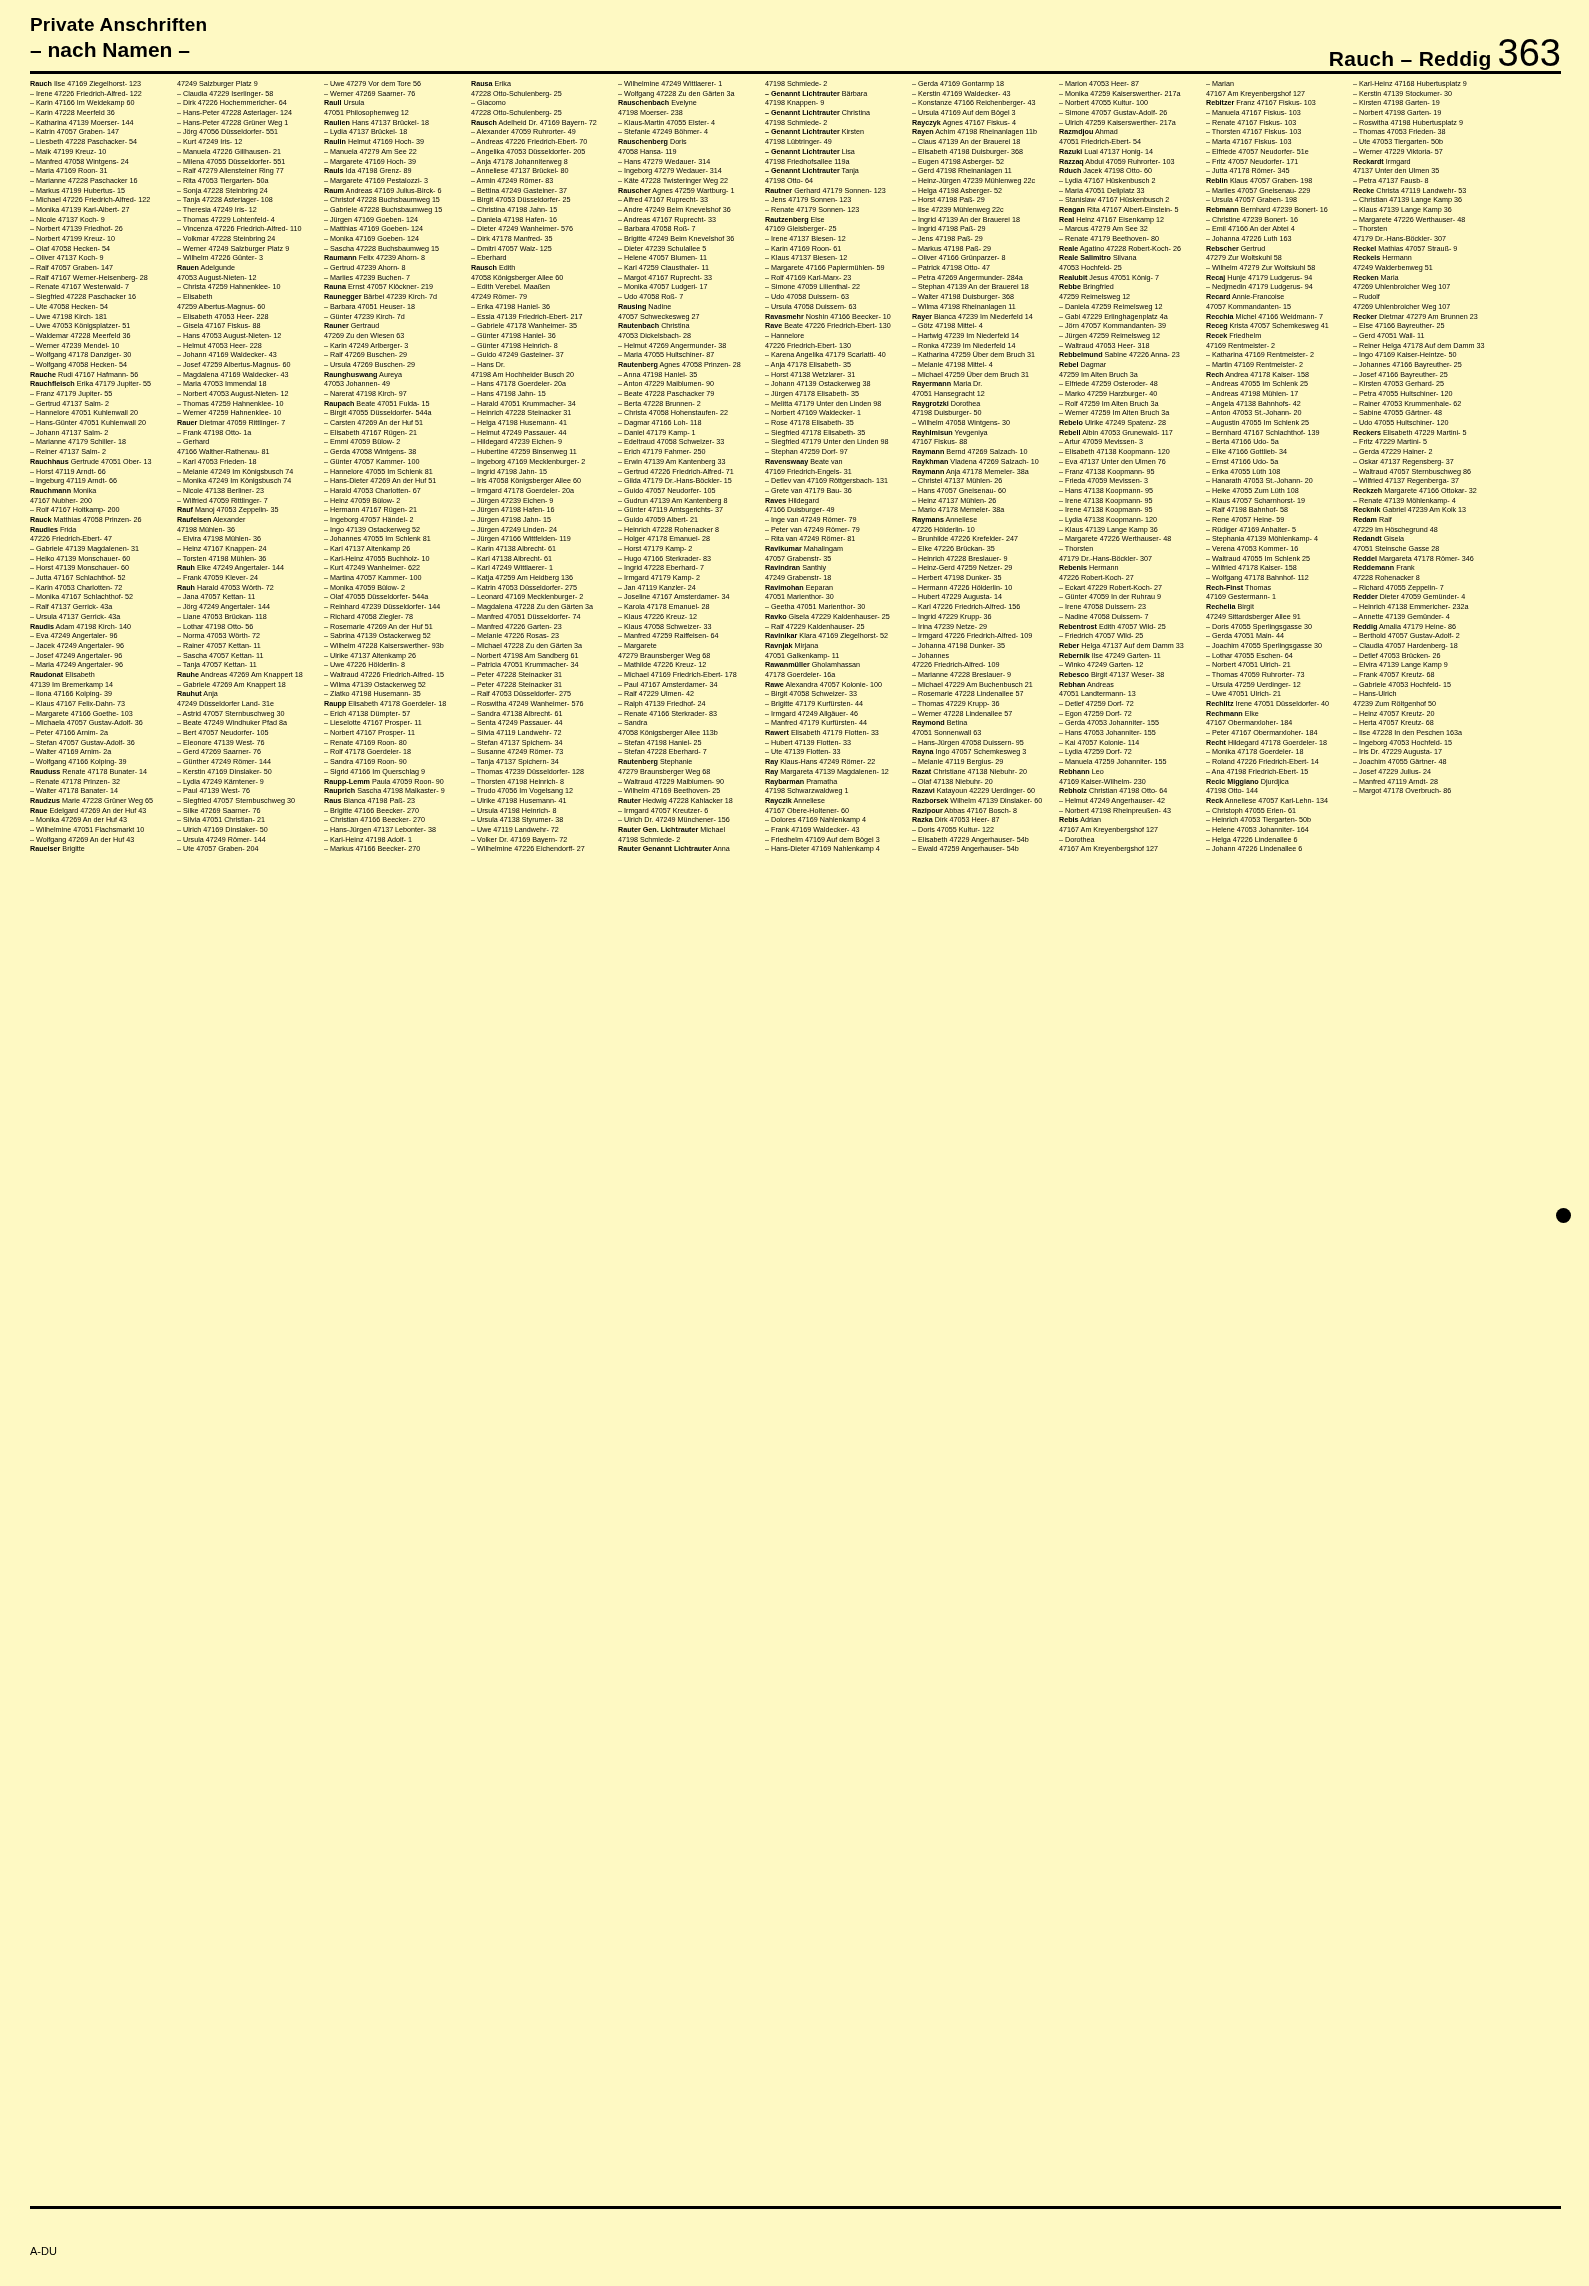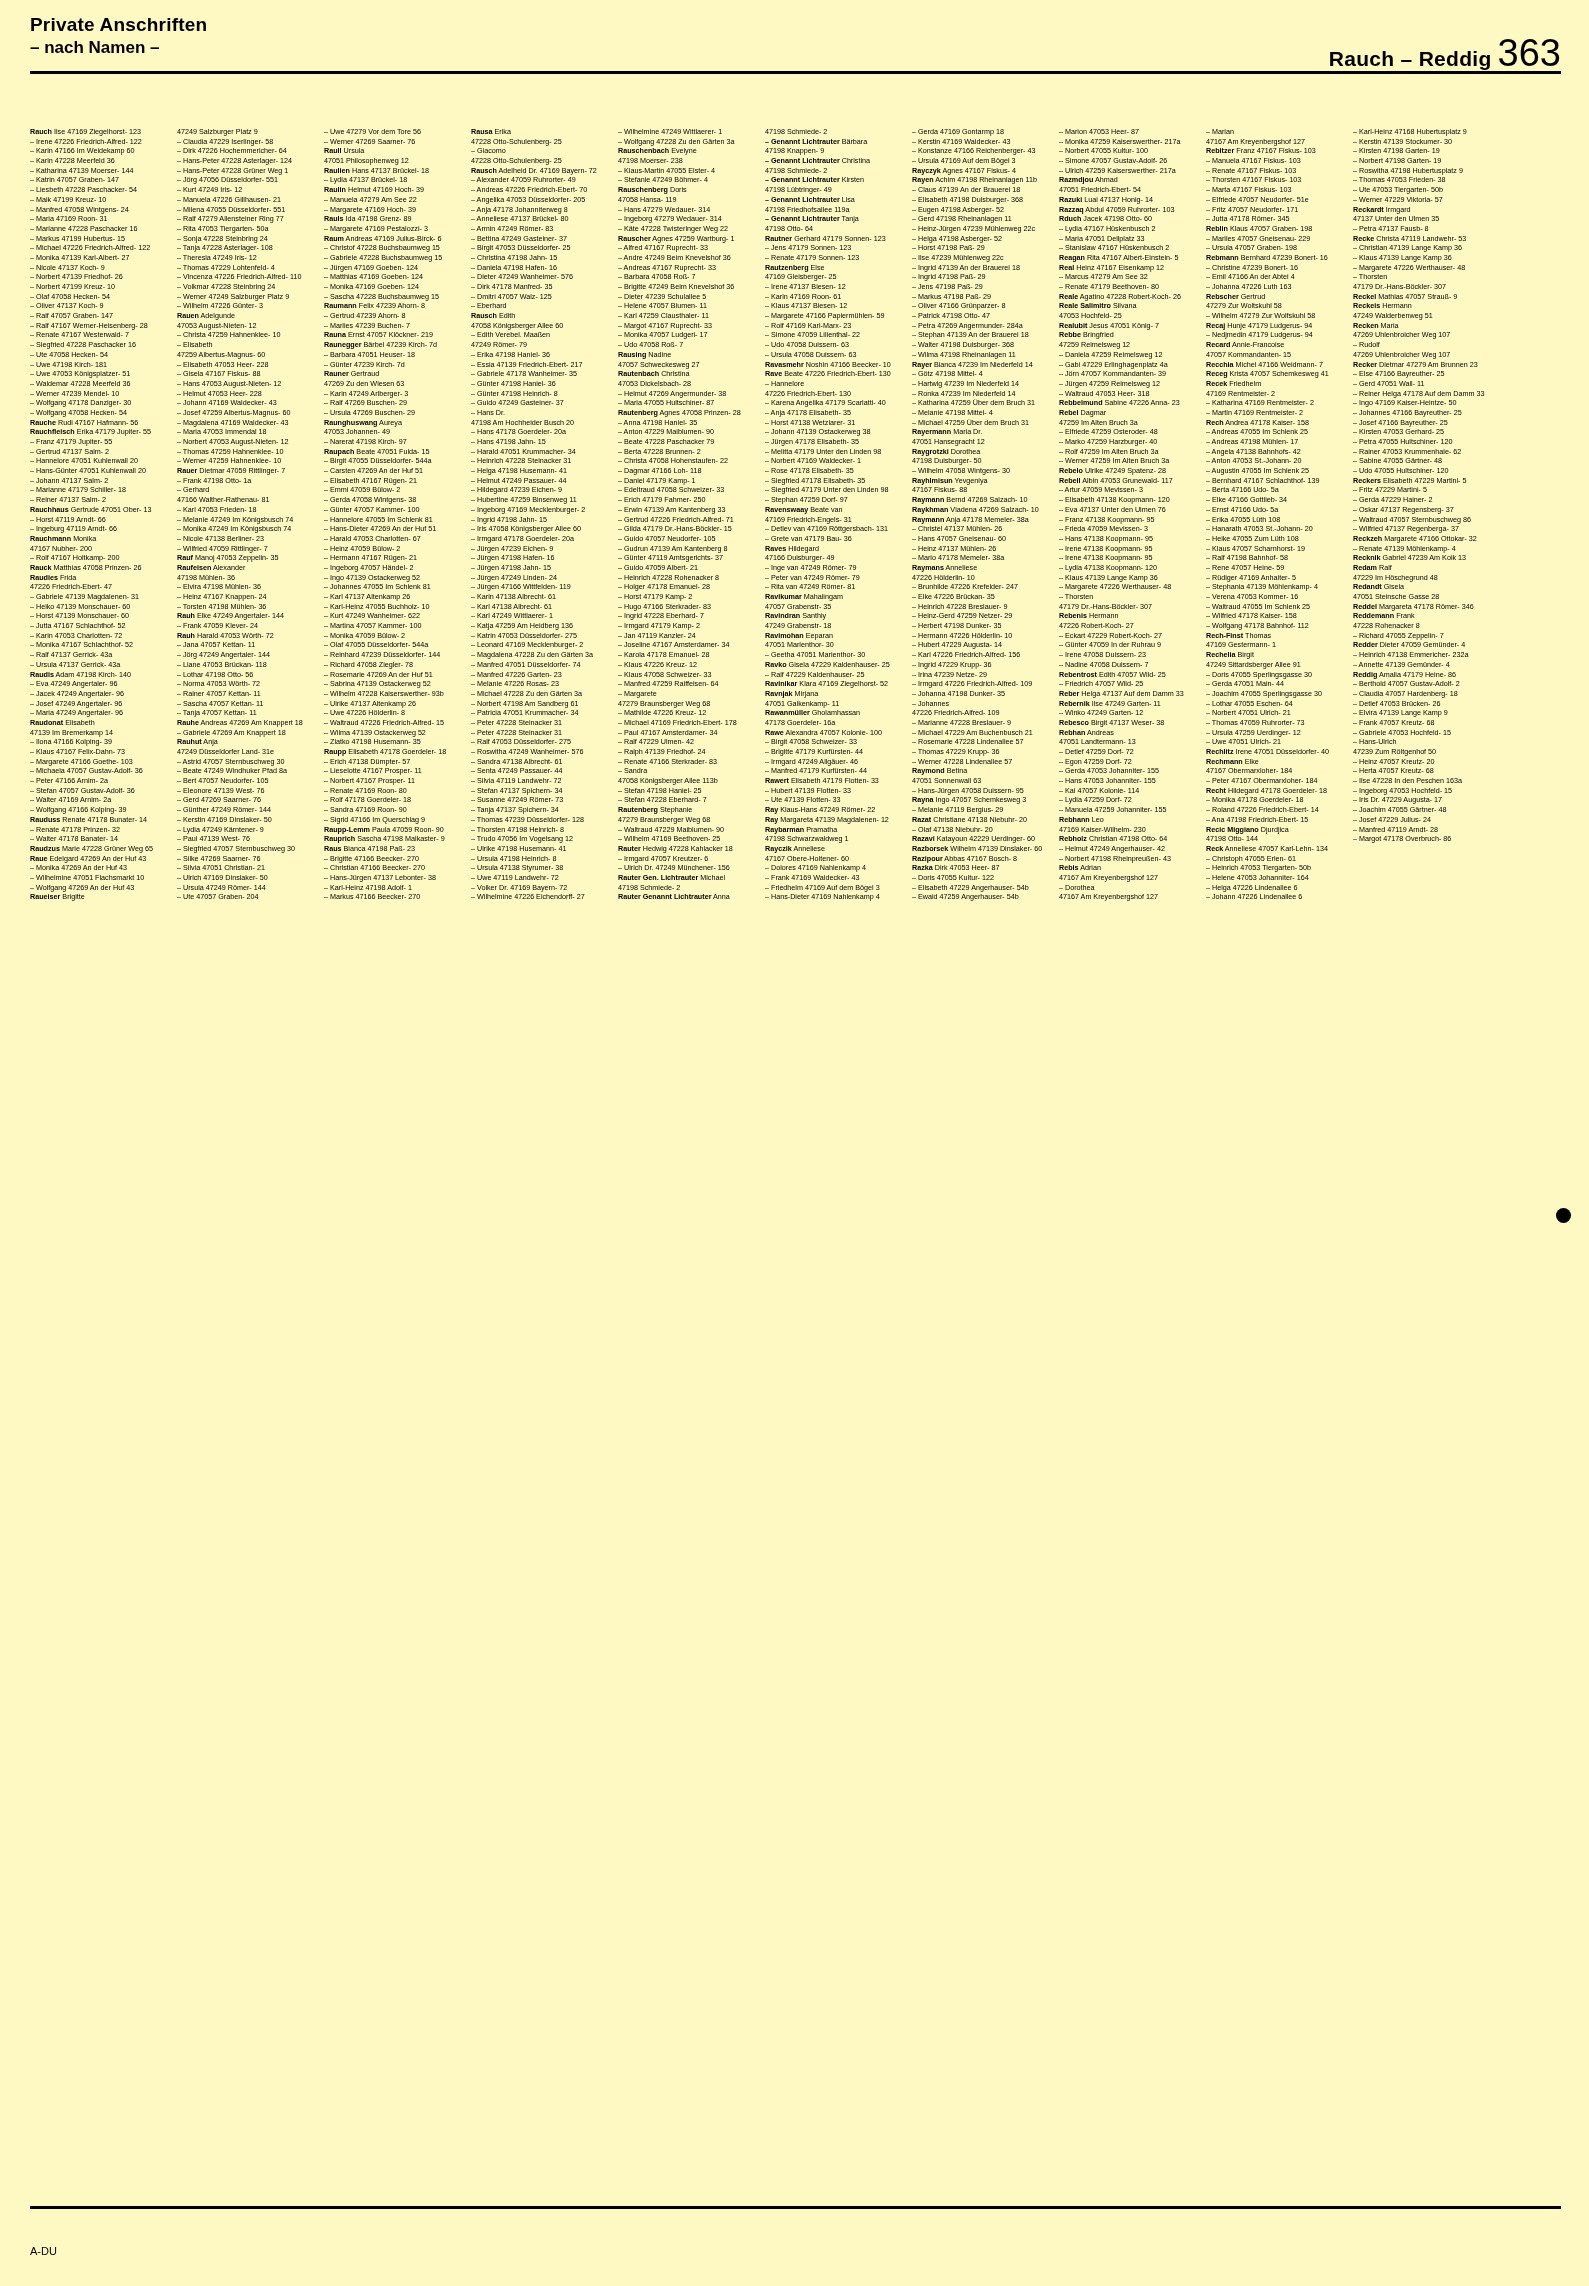--- a/index.html
+++ b/index.html
@@ -33,21 +33,21 @@
   .header-title {
     position: absolute;
     left: 0; top: 0;
     font-size: 19px;
     font-weight: bold;
     letter-spacing: 0.2px;
   }
   .header-sub {
     position: absolute;
     left: 0; top: 24px;
-    font-size: 17px;
+    font-size: 21px;
     font-weight: bold;
   }
   .header-right {
     position: absolute;
     right: 0;
     top: 18px;
     text-align: right;
     white-space: nowrap;
   }
   .header-range {
@@ -71,21 +71,20 @@
   }
   
   .columns {
     position: absolute;
     left: 30px;
     top: 79px;
     width: 1475px;
     height: 2109px;
     display: flex;
     gap: 0px;
-    margin-top: 48px;
   }
   .col {
     width: 147px;
     padding-right: 8px;
     font-size: 7.2px;
     line-height: 1.345;
     overflow: hidden;
     box-sizing: border-box;
   }
   .col .entry {

